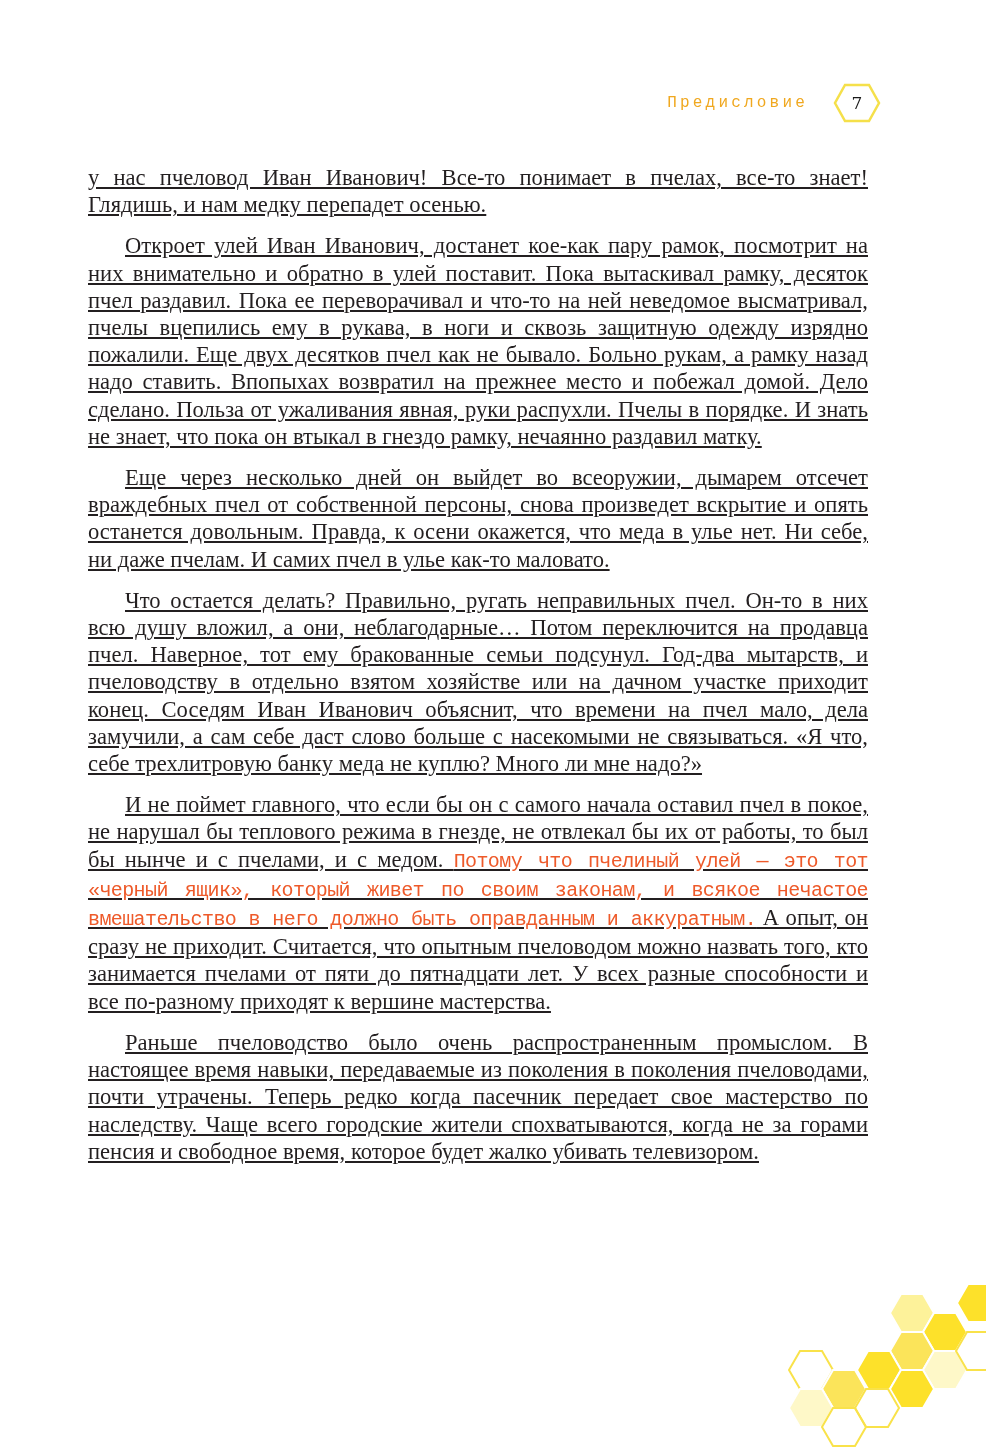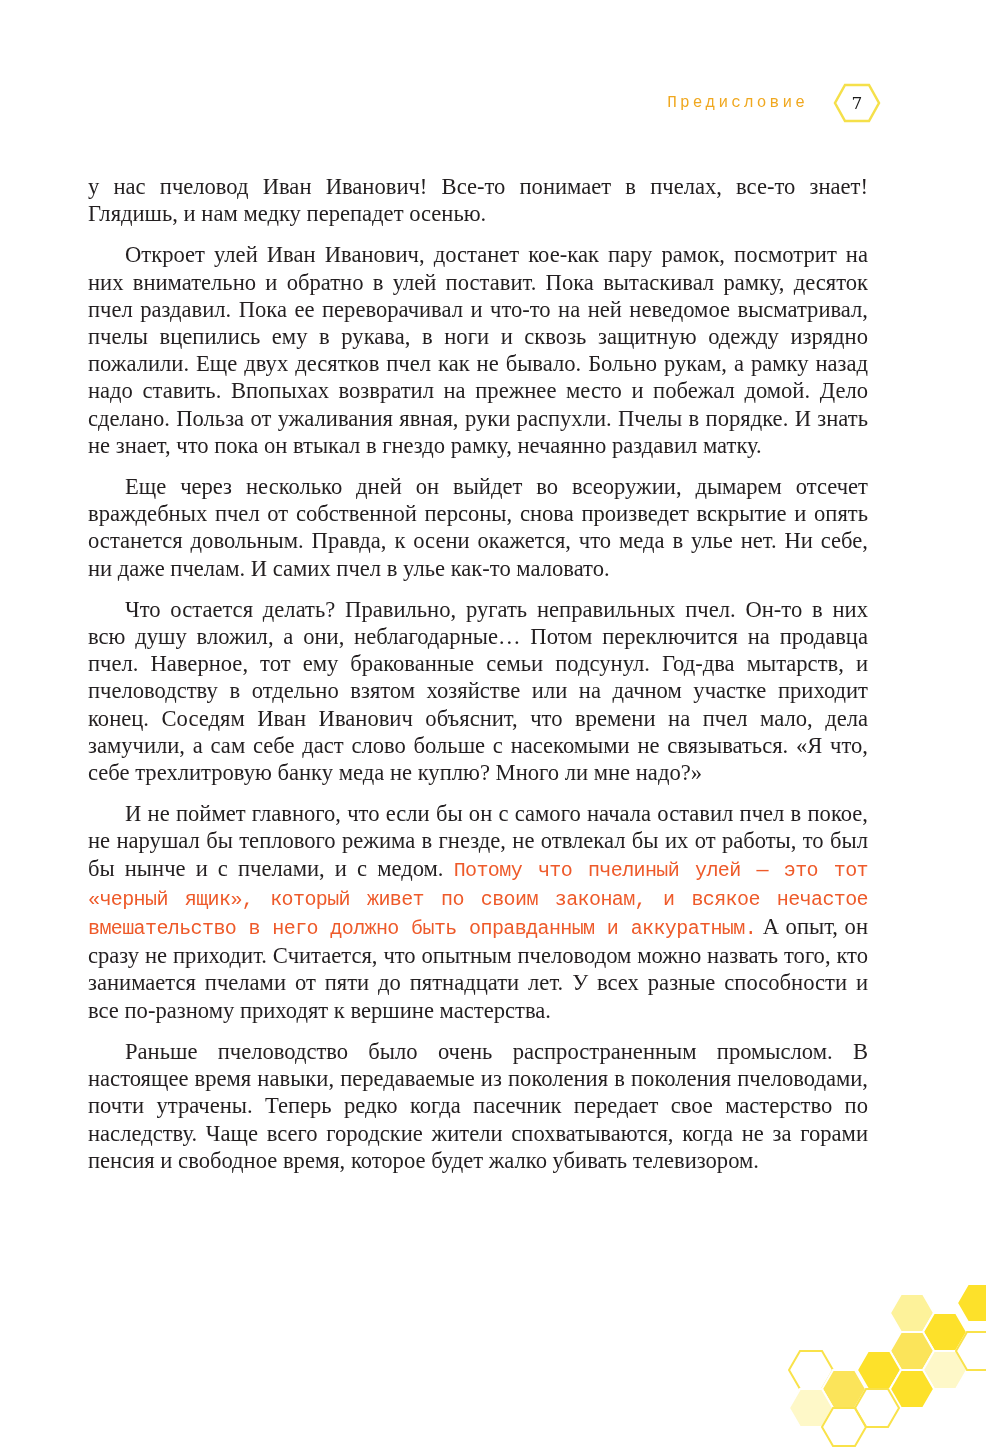--- a/index.html
+++ b/index.html
@@ -61,28 +61,29 @@
       line-height: 40px;
       text-align: center;
       font-family: "DejaVu Serif", serif;
       font-size: 17px;
       color: #1a1a1a;
     }
     
     .body-text {
       position: absolute;
       left: 88px;
-      top: 173px;
+      top: 164px;
       width: 780px;
       font-family: "Liberation Serif", "DejaVu Serif", serif;
       font-size: 22.6px;
       line-height: 27.2px;
       color: #231f20;
       text-align: justify;
       hyphens: manual;
+      text-decoration: underline;
     }
     .body-text p {
       margin: 0 0 14px 0;
       text-indent: 37px;
     }
     .body-text p.first {
       text-indent: 0;
     }
     .highlight {
       color: #ee5a2a;

